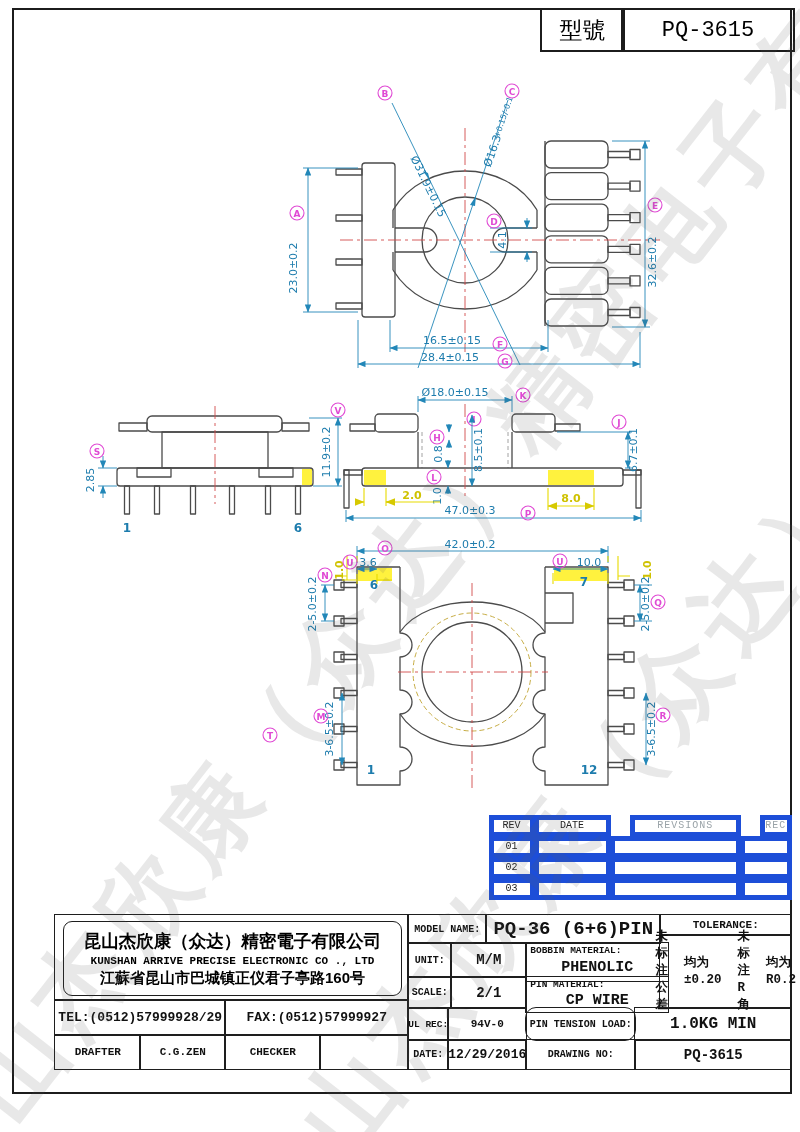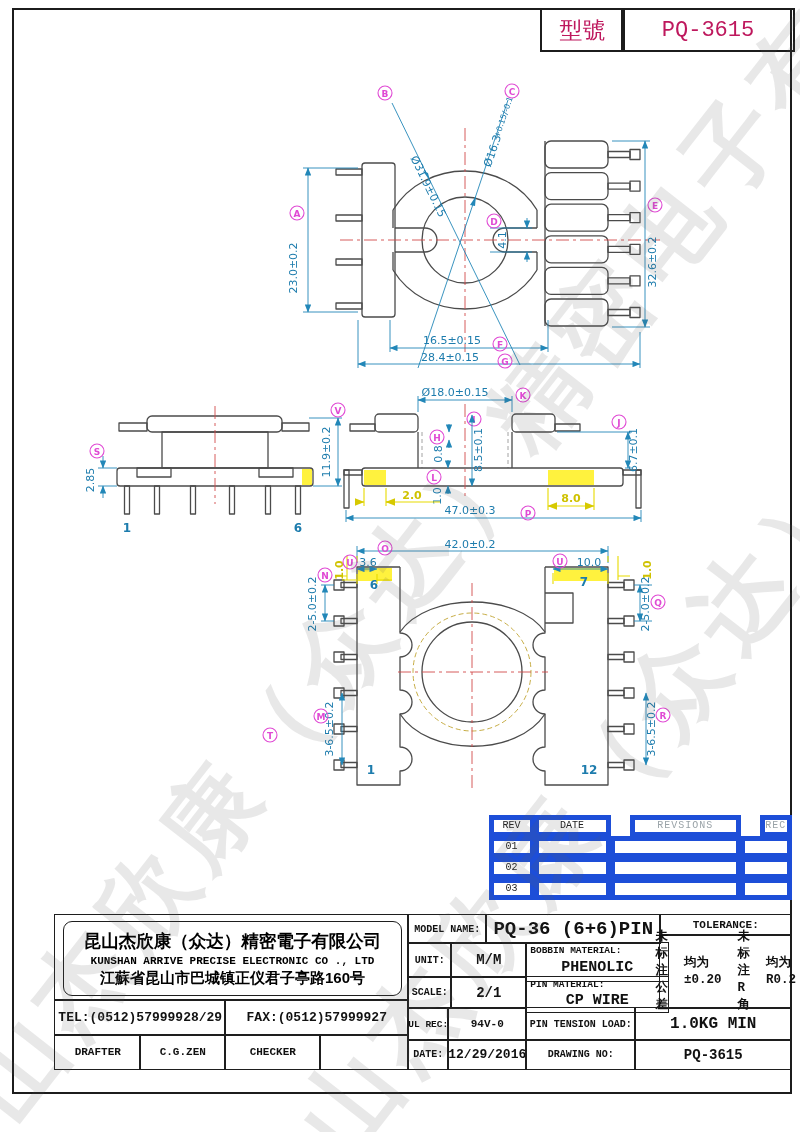--- a/index.html
+++ b/index.html
@@ -8,21 +8,21 @@
   .frame{position:absolute;left:12px;top:8px;width:776px;height:1082px;border:2.5px solid #1c1c1c;}
   
   .wm{position:absolute;z-index:6;pointer-events:none;white-space:nowrap;
       font-family:"Liberation Sans",sans-serif;font-weight:bold;font-size:96px;letter-spacing:10px;
       color:rgba(90,90,90,0.14);transform-origin:0 0;transform:rotate(-52deg);}
   .wm-a{left:-130px;top:1150px;}
   .wm-b{left:205px;top:1185px;}
   
   .mbox{position:absolute;z-index:3;display:flex;align-items:center;justify-content:center;
         border:2.5px solid #1c1c1c;background:transparent;
-        font-family:"Liberation Serif",serif;font-size:23px;color:#be185d;}
+        font-family:"Liberation Serif",serif;font-size:23px;color:#000000;}
   
   svg.draw{position:absolute;left:0;top:0;z-index:2;pointer-events:none;}
   .ol{fill:none;stroke:#4b4b4b;stroke-width:1.3;stroke-linejoin:round;}
   .dim{stroke:#2287b8;stroke-width:0.9;fill:none;}
   .dimt{fill:#1d7cad;font:11px "DejaVu Sans",sans-serif;}
   .dimts{fill:#1d7cad;font:8px "DejaVu Sans",sans-serif;}
   .cl{stroke:#d14b4b;stroke-width:0.9;fill:none;stroke-dasharray:13 4 3 4;}
   .bal{fill:none;stroke:#e04ad4;stroke-width:1.1;}
   .balt{fill:#e04ad4;font:bold 9px "DejaVu Sans",sans-serif;text-anchor:middle;}
   .yl{stroke:#e8db00;stroke-width:1.1;fill:none;}
@@ -438,21 +438,21 @@
     <span class="s-val">PHENOLIC</span>
   </div>
   <div class="tc lbl" style="left:408px;top:977px;width:43px;height:31px;">SCALE:</div>
   <div class="tc val" style="left:451px;top:977px;width:75px;height:31px;">2/1</div>
   <div class="tc stack" style="left:526px;top:977px;width:134px;height:31px;">
     <span class="s-lbl">PIN MATERIAL:</span>
     <span class="s-val">CP WIRE</span>
   </div>
   <div class="tc lbl" style="left:408px;top:1008px;width:40px;height:32px;font-size:9.5px;">UL REC:</div>
   <div class="tc val" style="left:448px;top:1008px;width:78px;height:32px;font-size:11px;">94V-0</div>
-  <div class="tc lbl" style="left:526px;top:1008px;width:109px;height:32px;">PIN TENSION LOAD:</div>
+  <div class="tc lbl" style="left:526px;top:1008px;width:109px;height:32px;border-radius:11px;">PIN TENSION LOAD:</div>
   <div class="tc val" style="left:635px;top:1008px;width:156px;height:32px;font-size:16px;">1.0KG MIN</div>
   <div class="tc lbl" style="left:408px;top:1040px;width:40px;height:29px;">DATE:</div>
   <div class="tc val" style="left:448px;top:1040px;width:78px;height:29px;font-size:13px;">12/29/2016</div>
   <div class="tc lbl" style="left:526px;top:1040px;width:109px;height:29px;">DRAWING NO:</div>
   <div class="tc val" style="left:635px;top:1040px;width:156px;height:29px;">PQ-3615</div>
 
   <div class="wm wm-a">昆山杰欣康（众达）精密电子有限公司</div>
   <div class="wm wm-b">昆山杰欣康（众达）精密电子有限公司</div>
 
 </div>

